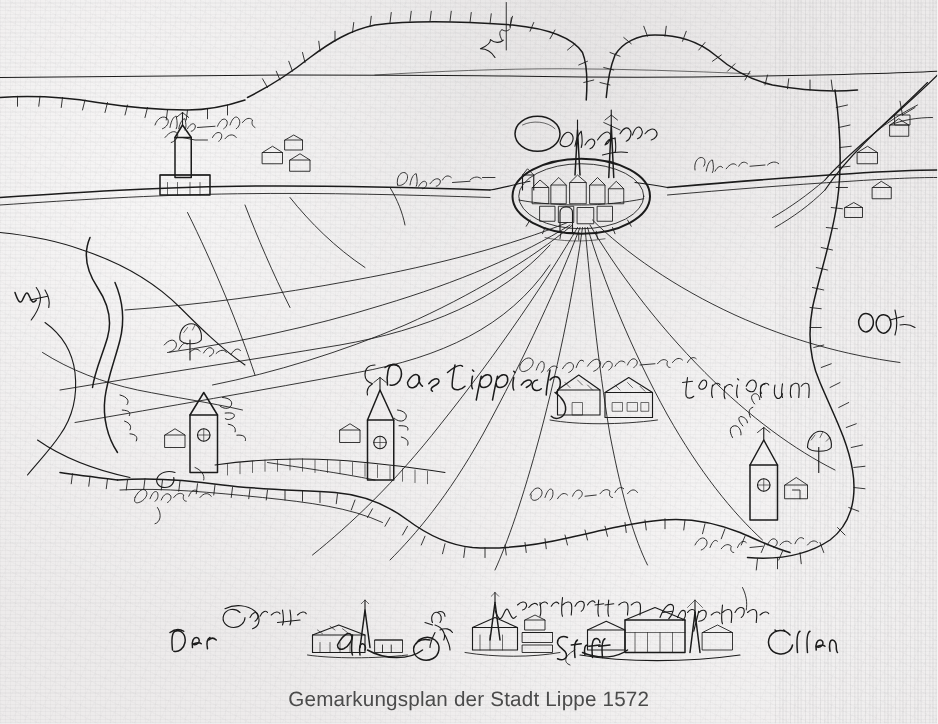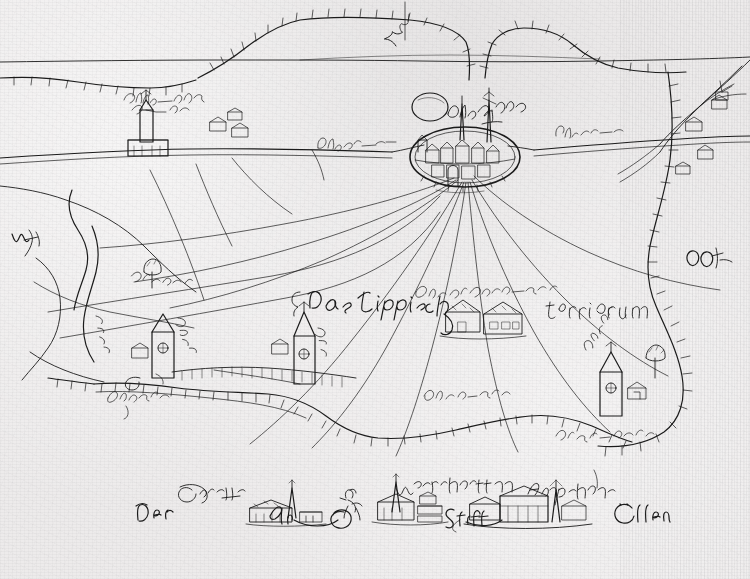--- a/index.html
+++ b/index.html
@@ -885,14 +885,17 @@
   <div class="hotspot" style="left:410px;top:120px;width:112px;height:76px;" title="Die Stadt Lippe"></div>
   <div class="hotspot" style="left:120px;top:88px;width:64px;height:70px;"></div>
   <div class="hotspot" style="left:144px;top:312px;width:44px;height:70px;"></div>
   <div class="hotspot" style="left:286px;top:300px;width:44px;height:86px;"></div>
   <div class="hotspot" style="left:592px;top:340px;width:60px;height:78px;"></div>
   <div class="hotspot" style="left:440px;top:296px;width:90px;height:42px;"></div>
   <div class="hotspot" style="left:0px;top:216px;width:54px;height:40px;"></div>
   <div class="hotspot" style="left:682px;top:244px;width:56px;height:38px;"></div>
   <div class="hotspot" style="left:388px;top:0px;width:40px;height:56px;"></div>
 
+  <div class="caption-band">
+    <div class="caption-text">Gemarkungsplan der Stadt Lippe 1572</div>
+  </div>
 
 </div>
 
 </body></html>

